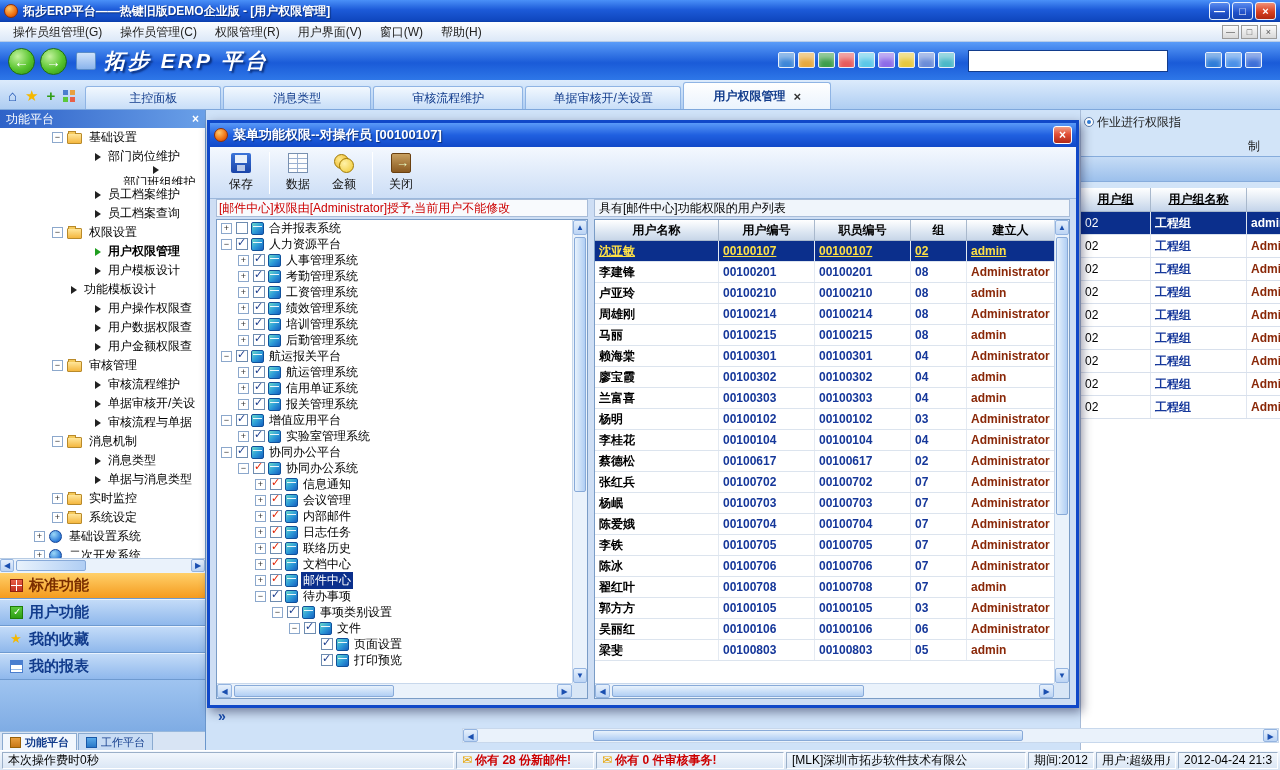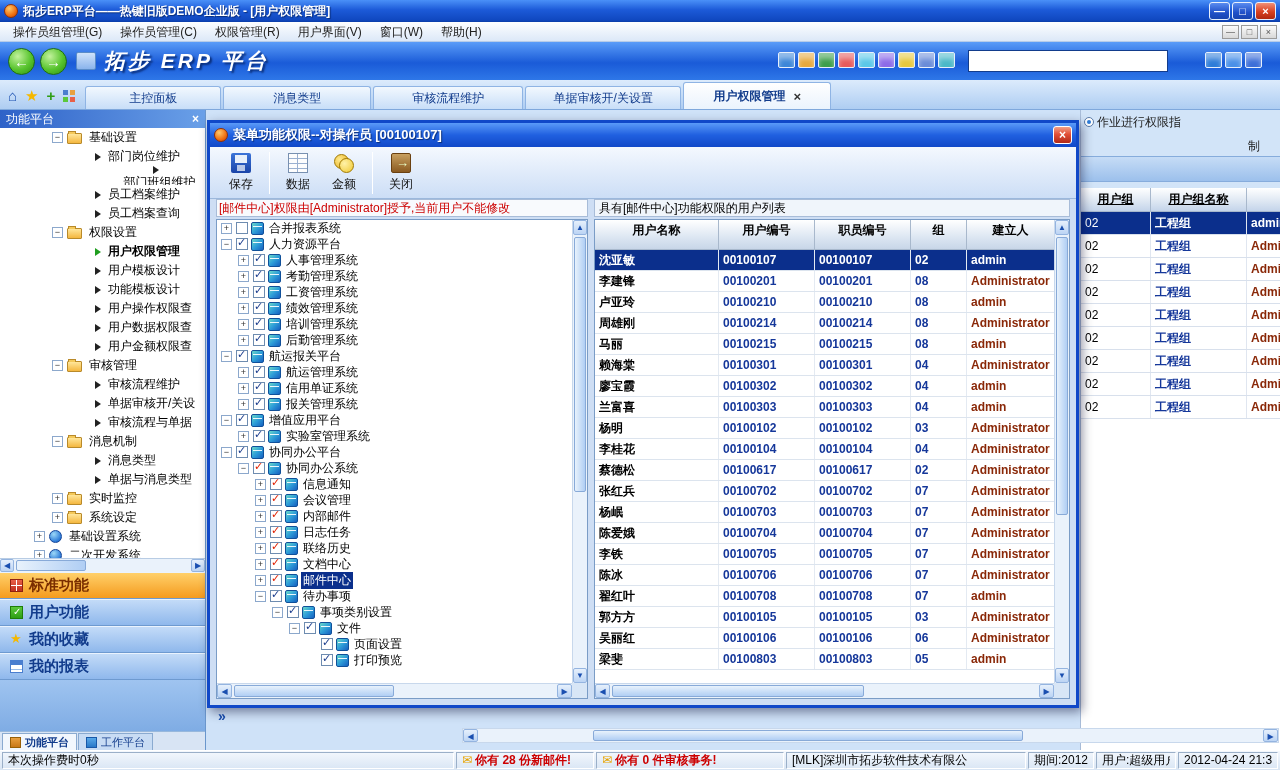--- a/index.html
+++ b/index.html
@@ -149,30 +149,30 @@
 .checkbox.blue::after{content:'✓';position:absolute;left:0px;top:-3px;color:#1A3C8C;font-size:11px;font-weight:bold;}
 .checkbox.red::after{content:'✓';position:absolute;left:0px;top:-3px;color:#E02000;font-size:11px;font-weight:bold;}
 .t-icon{width:13px;height:13px;flex:none;border-radius:2px;margin-right:3px;background:linear-gradient(135deg,#6AD8C8 0%,#2E9ED8 50%,#1660C0 100%);border:1px solid #10509A;position:relative;}
 .t-icon::before{content:'';position:absolute;left:1px;right:1px;top:3px;height:1px;background:rgba(255,255,255,.9);}
 .t-label{padding:0 2px;}
 .t-row.sel .t-label{background:#0B2F8C;color:#fff;}
 .dlg-right{flex:1;display:flex;flex-direction:column;overflow:hidden;}
 .dlg-right-header{height:18px;flex:none;color:#000;background:#F0F5FB;border:1px solid #A8BCD8;line-height:16px;padding:0 4px;white-space:nowrap;overflow:hidden;}
 .dlg-table-wrap{flex:1;position:relative;border:1px solid #7A9CC6;background:#fff;margin-top:2px;overflow:hidden;}
 .dlg-table{position:absolute;left:0;top:0;right:15px;bottom:15px;overflow:hidden;}
-.g-header{display:flex;height:30px;}
+.g-header{display:flex;height:21px;}
 .g-hcell{flex:none;background:linear-gradient(#FFFFFF,#DCE6F2 60%,#C8D6E8);border-right:1px solid #A8B8CC;border-bottom:1px solid #A8B8CC;font-weight:bold;text-align:center;line-height:21px;overflow:hidden;white-space:nowrap;}
 .g-row{display:flex;height:21px;border-bottom:1px solid #DCE4EE;}
 .g-cell{flex:none;line-height:20px;padding:0 4px;border-right:1px solid #E4EAF2;overflow:hidden;white-space:nowrap;}
 .w0{width:124px;}.w1{width:96px;}.w2{width:96px;}.w3{width:56px;}.w4{width:88px;}
 .c-name{font-weight:bold;color:#000;}
 .c-num{font-weight:bold;color:#15379A;}
 .c-creator{font-weight:bold;color:#8A2808;}
 .g-row.sel{background:#0B2F8C;}
-.g-row.sel .g-cell{color:#ffffff;}
+.g-row.sel .g-cell{color:#fde047;text-decoration:underline;}
 
 
 .statusbar{position:absolute;left:0;bottom:0;width:1280px;height:20px;background:linear-gradient(#F4F8FD,#D8E5F4);border-top:1px solid #fff;display:flex;align-items:center;padding:0 1px;}
 .st-seg{flex:none;height:17px;line-height:15px;margin:0 1px;padding:0 5px;border:1px solid;border-color:#9AAFC8 #FFF #FFF #9AAFC8;overflow:hidden;white-space:nowrap;display:flex;align-items:center;gap:3px;}
 .st0{width:452px;}.st1{width:138px;}.st2{width:188px;}.st3{width:240px;text-align:right;}.st4{width:66px;}.st5{width:80px;}.st6{flex:1;}
 .st-ic{color:#E8A400;font-size:12px;}
 .st-text{overflow:hidden;white-space:nowrap;}
 </style>
 </head>
 <body>
@@ -293,21 +293,21 @@
       <div class="s-row sel" style="padding-left: 80px;">
         <div class="exp-spacer"></div>
         <div class="ic-arrow-green"></div>
         <div class="s-label">用户权限管理</div>
       </div>
       <div class="s-row" style="padding-left: 80px;">
         <div class="exp-spacer"></div>
         <div class="ic-arrow"></div>
         <div class="s-label">用户模板设计</div>
       </div>
-      <div class="s-row" style="padding-left: 80px;">
+      <div class="s-row" style="padding-left: 56px;">
         <div class="exp-spacer"></div>
         <div class="ic-arrow"></div>
         <div class="s-label">功能模板设计</div>
       </div>
       <div class="s-row" style="padding-left: 80px;">
         <div class="exp-spacer"></div>
         <div class="ic-arrow"></div>
         <div class="s-label">用户操作权限查</div>
       </div>
       <div class="s-row" style="padding-left: 80px;">

